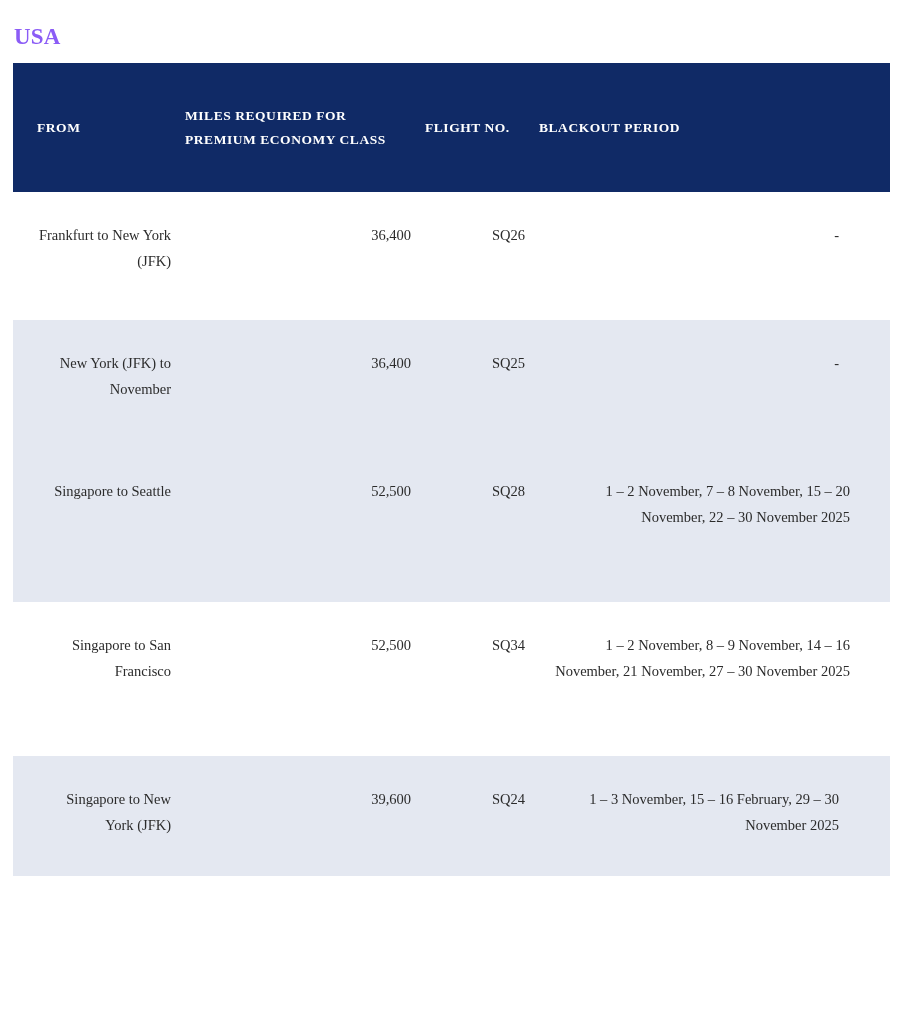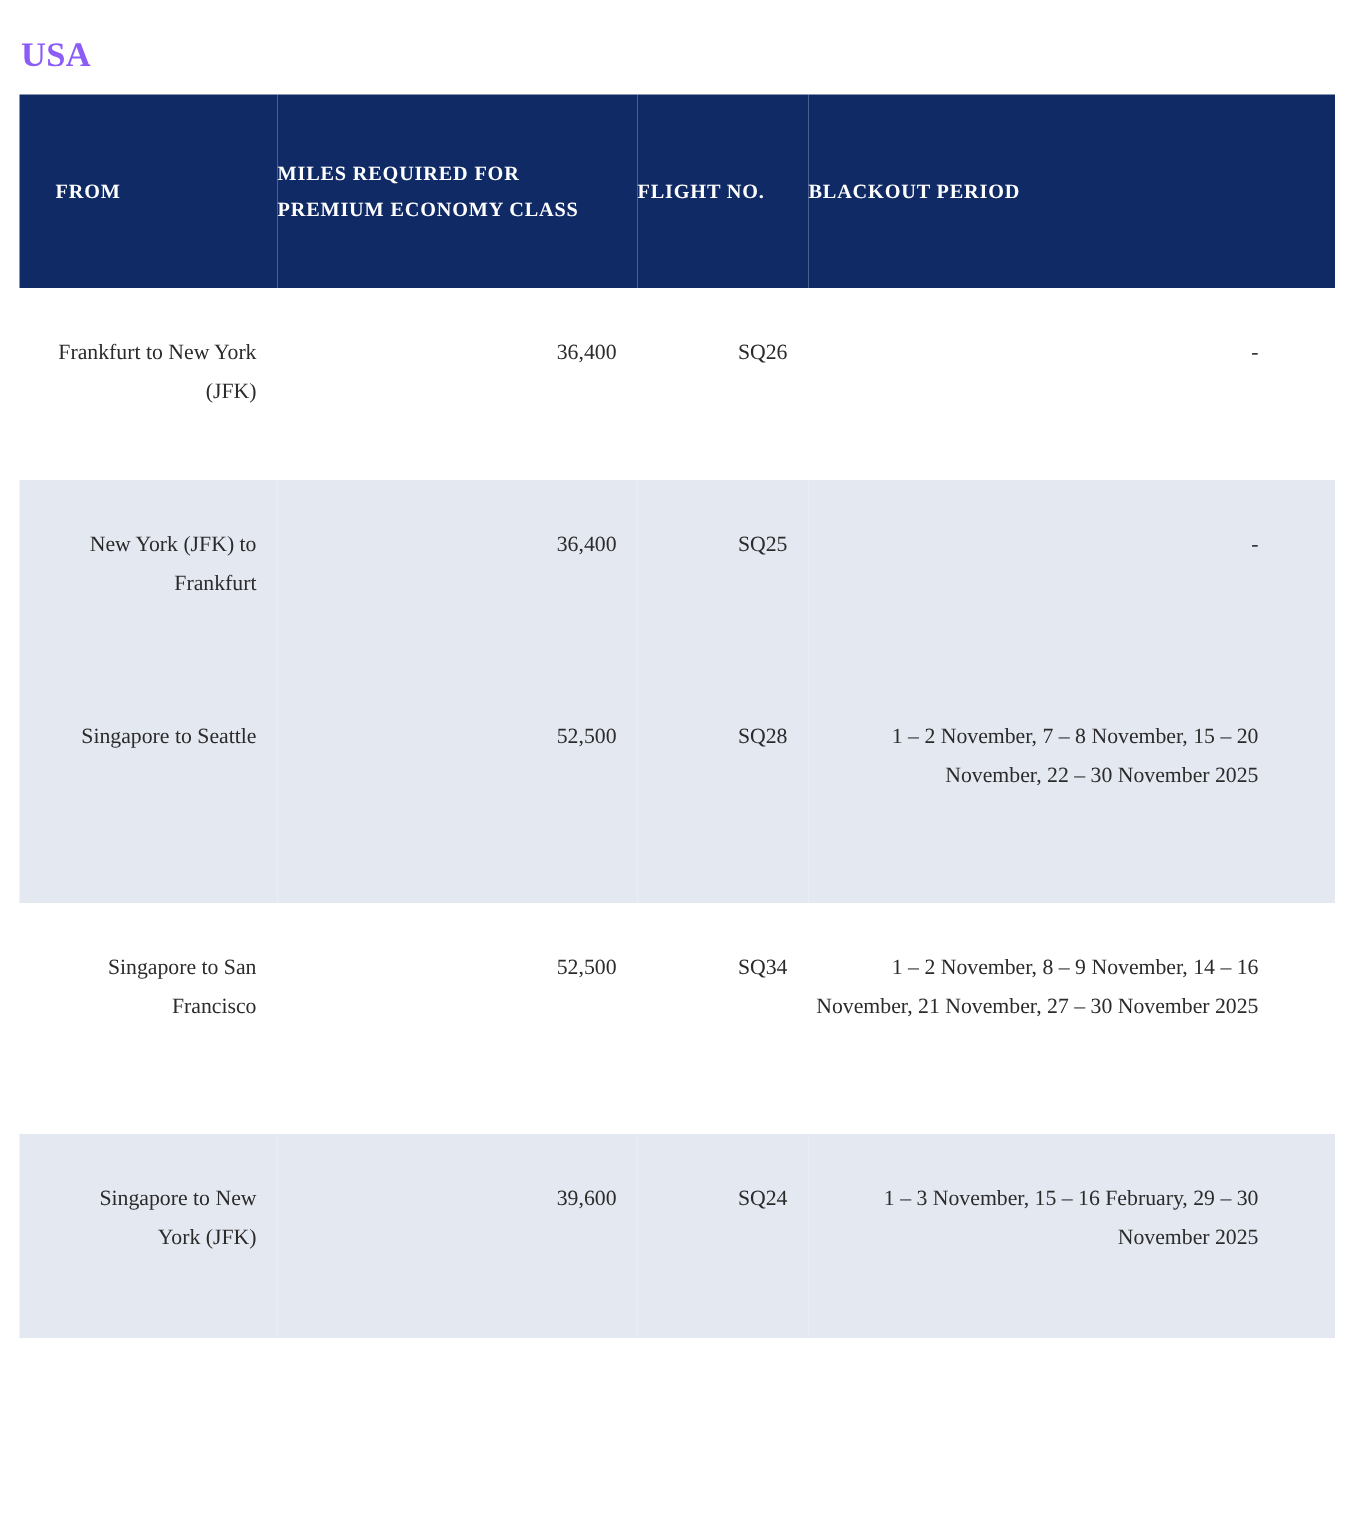--- a/index.html
+++ b/index.html
@@ -85,22 +85,22 @@
   .award-table tbody td.first-col { padding-left: 24px; }
 
   .award-table tbody tr.row-alt td {
     background: #e4e8f1;
   }
   .award-table tbody tr.row-plain td {
     background: #ffffff;
   }
 
   .award-table tbody tr.h128 td { height: 128px; }
-  .award-table tbody tr.h154 td { height: 154px; }
-  .award-table tbody tr.h131 td { height: 136px; }
+  .award-table tbody tr.h154 td { height: 154px; padding-left: 11px; }
+  .award-table tbody tr.h131 td { height: 120px; }
 
   .cell-text { display: block; }
   .blackout-text { max-width: 300px; display: block; }
 </style>
 </head>
 <body>
 
 <div class="page">
 
   <div class="region-heading">USA</div>
@@ -142,21 +142,21 @@
         <td>
           <span class="cell-text">SQ26</span>
         </td>
         <td>
           <span class="blackout-text">-</span>
         </td>
       </tr>
 
       <tr class="row-alt h128">
         <td class="first-col">
-          <span class="cell-text">New York (JFK) to Frankfurt</span>
+          <span class="cell-text">New York (JFK) to November</span>
         </td>
         <td>
           <span class="cell-text">36,400</span>
         </td>
         <td>
           <span class="cell-text">SQ25</span>
         </td>
         <td>
           <span class="blackout-text">-</span>
         </td>

